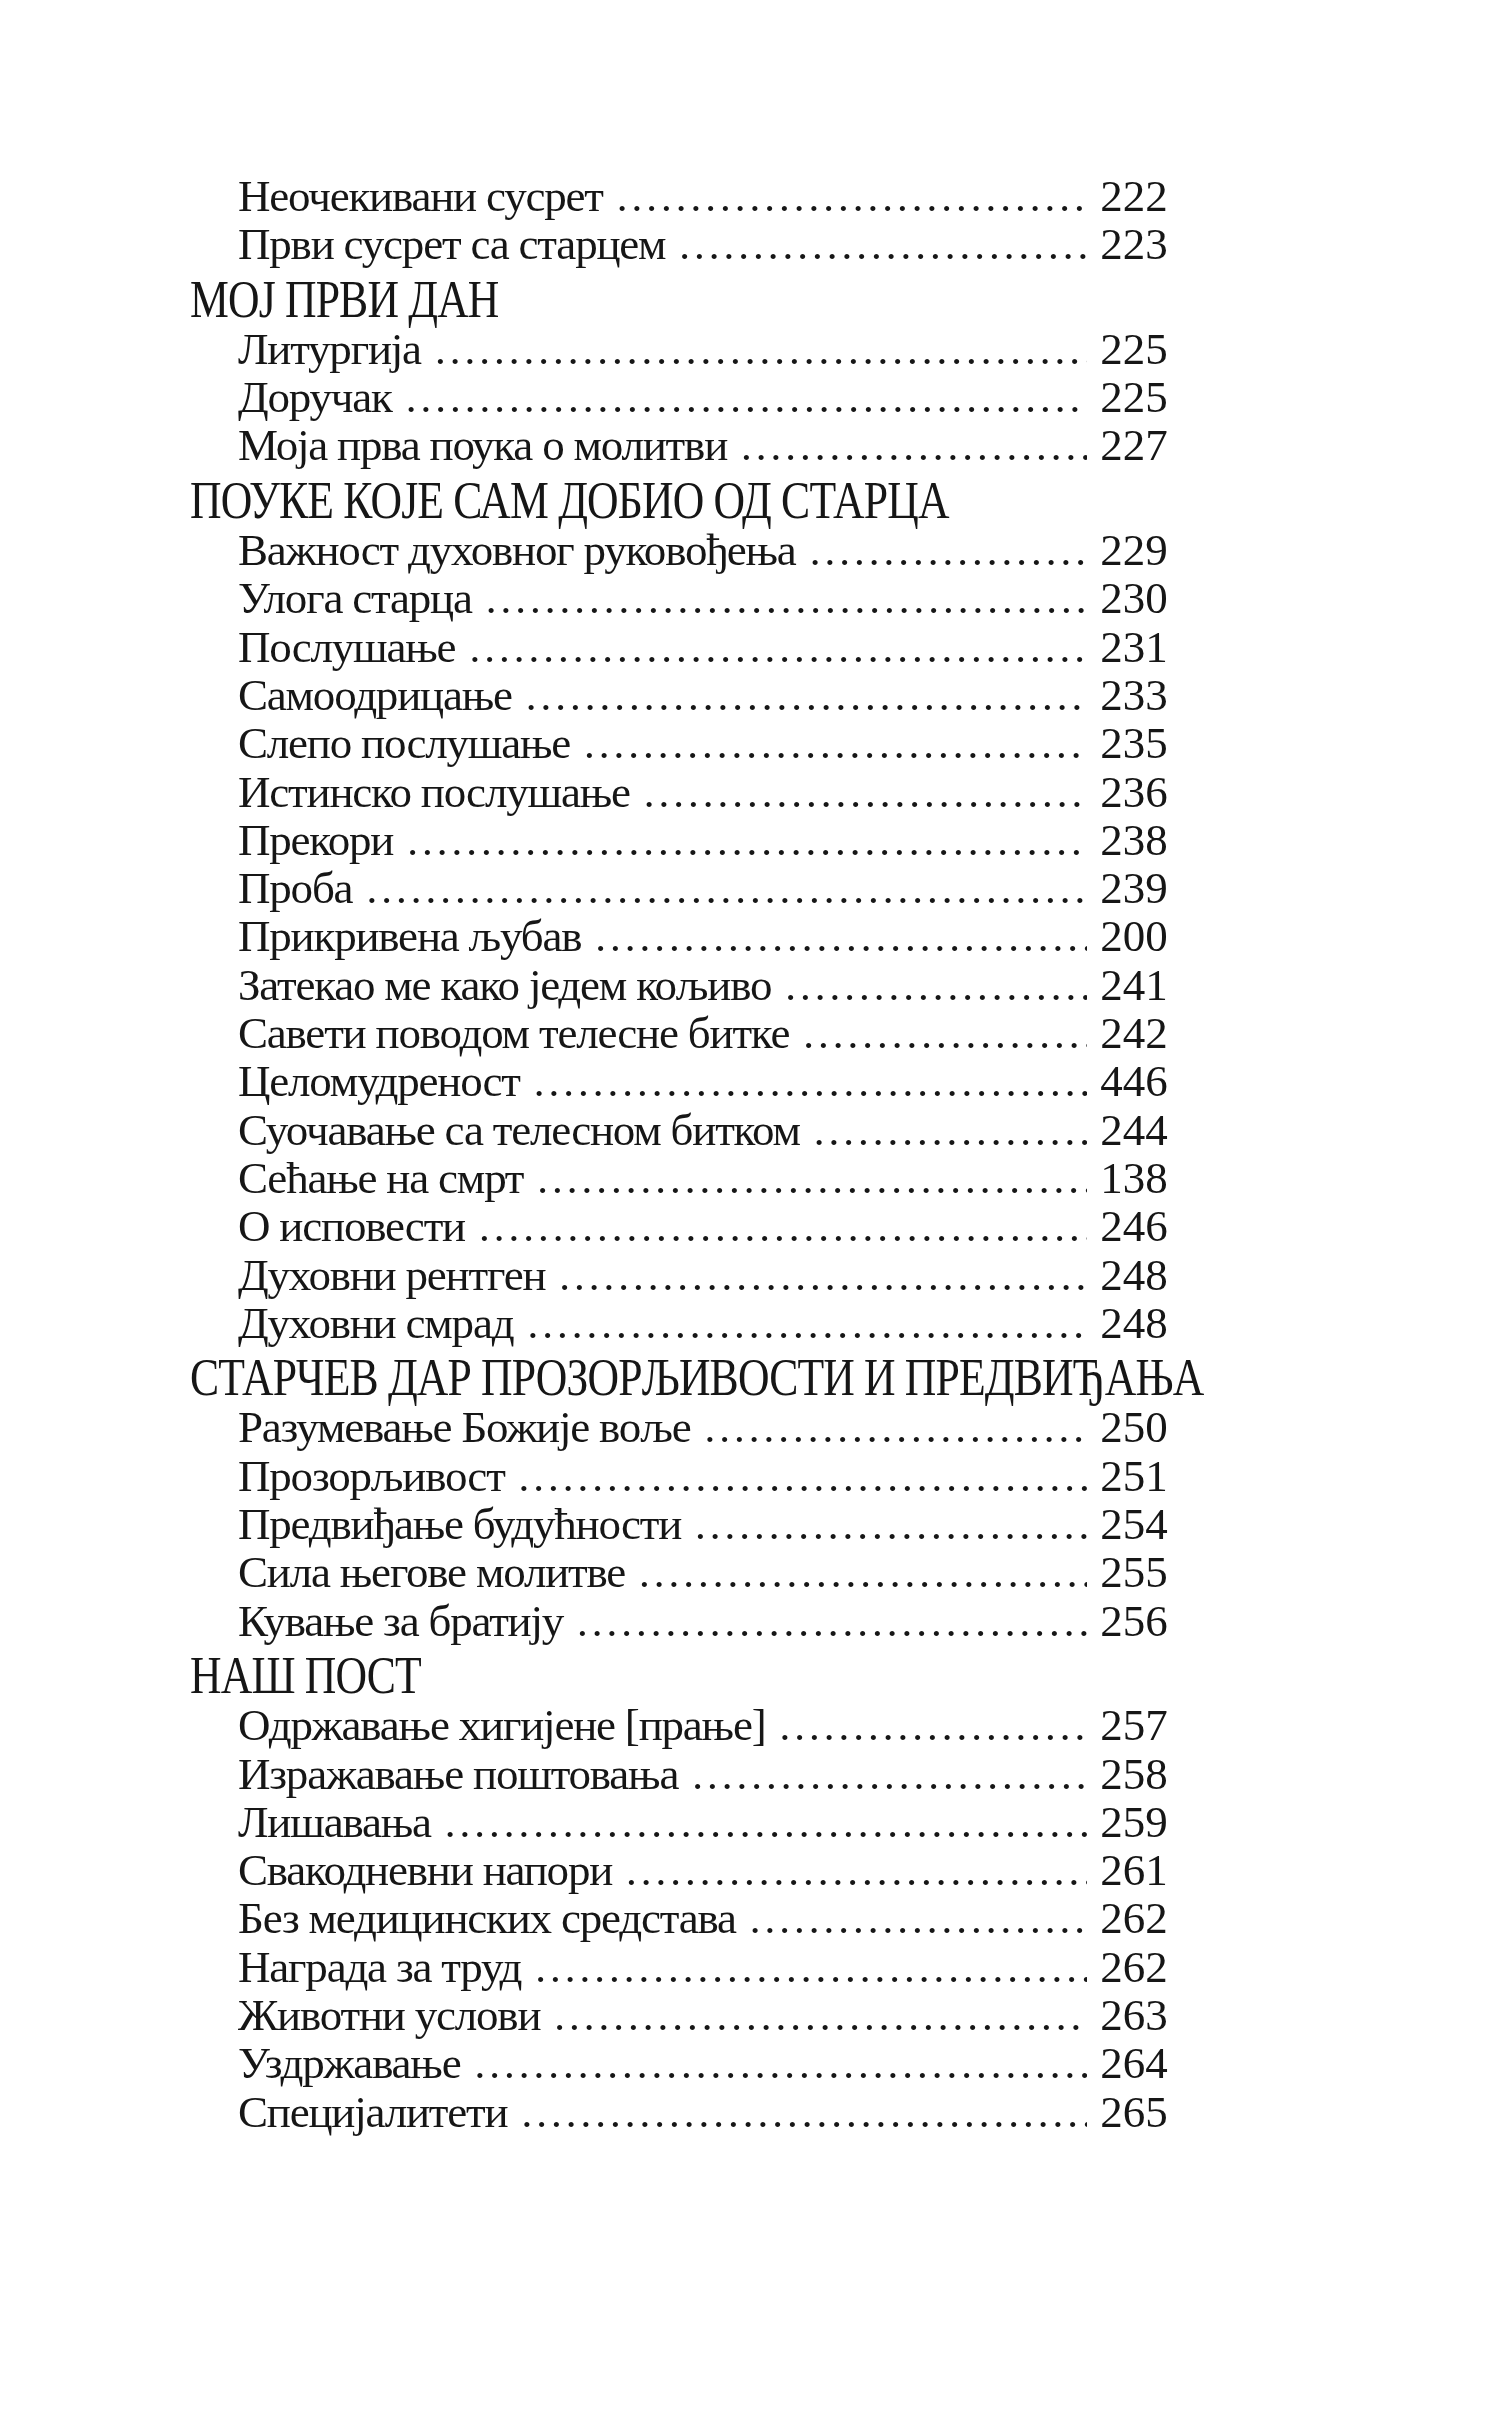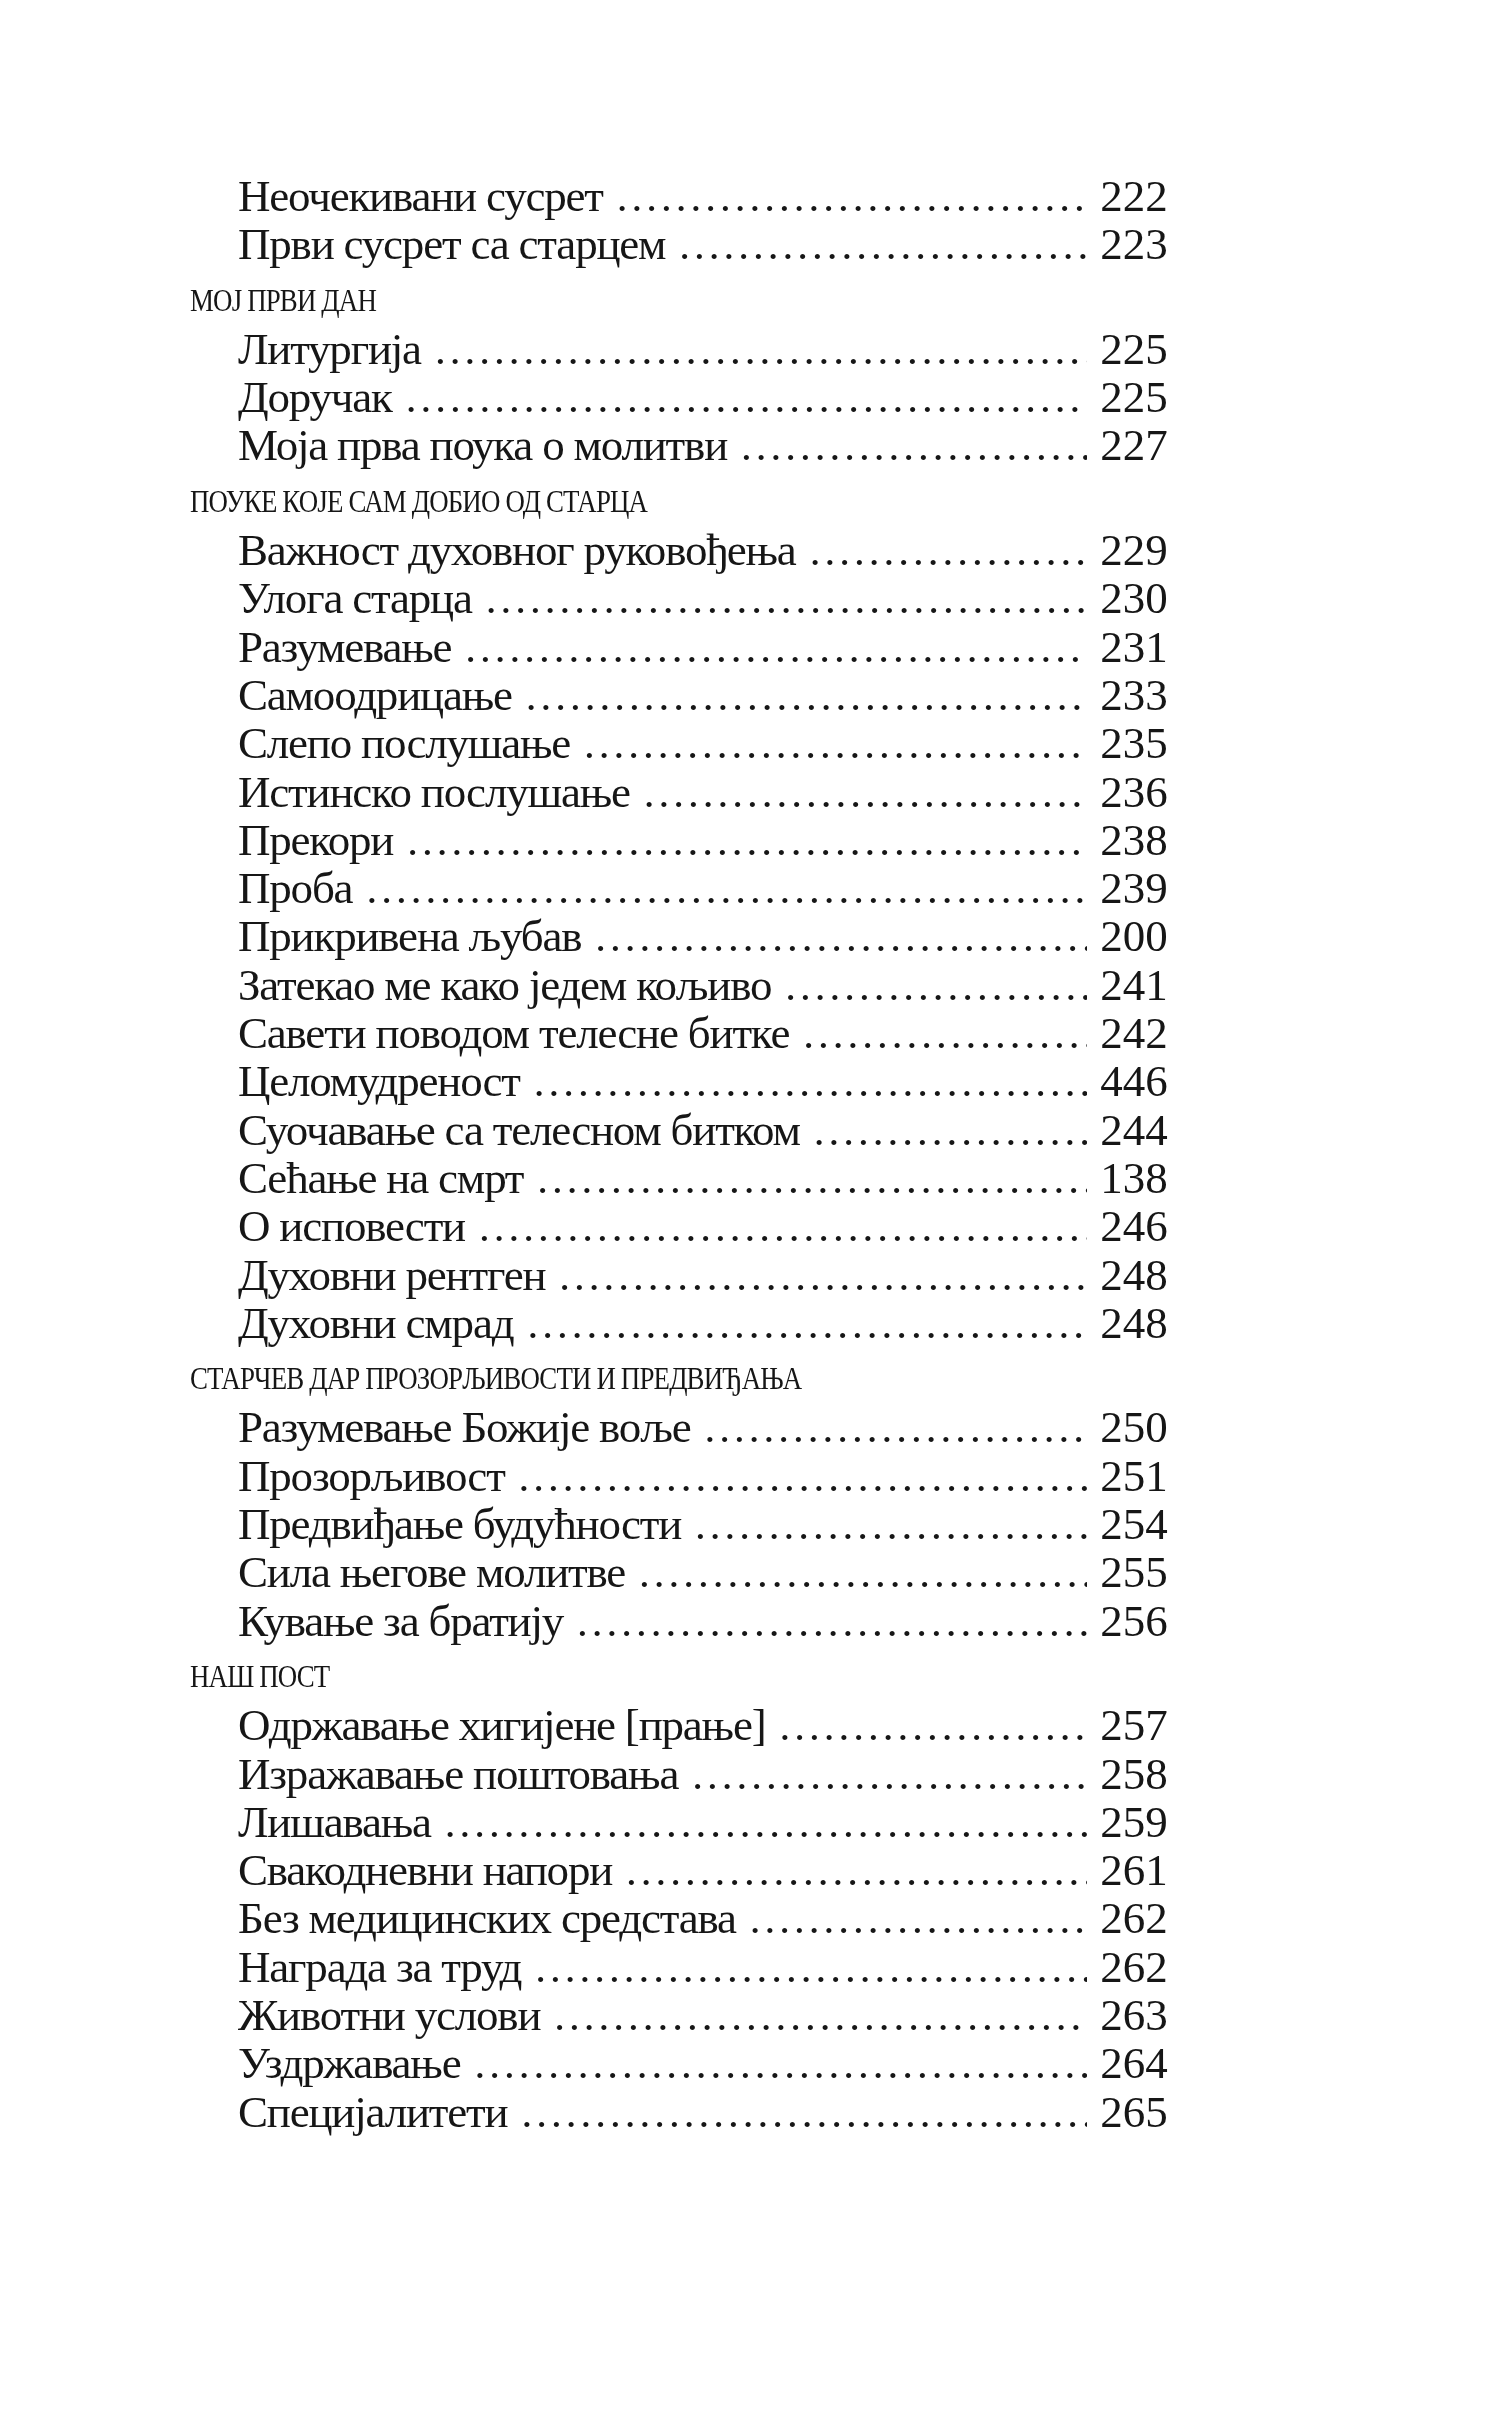--- a/index.html
+++ b/index.html
@@ -25,21 +25,21 @@
     line-height: 48.3px;
     height: 48.3px;
     font-size: 45px;
     letter-spacing: -1.2px;
     white-space: nowrap;
   }
   .row.entry {
     padding-left: 48px;
   }
   .row.heading {
-    font-size: 32px;
+    font-size: 52px;
     letter-spacing: -1px;
     margin-top: 7px;
     margin-bottom: 1px;
   }
   .row.heading .label {
     display: inline-block;
     transform: scaleX(0.84);
     transform-origin: 0 100%;
   }
   .label {
@@ -100,21 +100,21 @@
         <span class="label">Важност духовног руковођења</span>
         <span class="leader">..........................................................................................</span>
         <span class="num">229</span>
       </div>
       <div class="row entry">
         <span class="label">Улога старца</span>
         <span class="leader">..........................................................................................</span>
         <span class="num">230</span>
       </div>
       <div class="row entry">
-        <span class="label">Разумевање</span>
+        <span class="label">Послушање</span>
         <span class="leader">..........................................................................................</span>
         <span class="num">231</span>
       </div>
       <div class="row entry">
         <span class="label">Самоодрицање</span>
         <span class="leader">..........................................................................................</span>
         <span class="num">233</span>
       </div>
       <div class="row entry">
         <span class="label">Слепо послушање</span>

